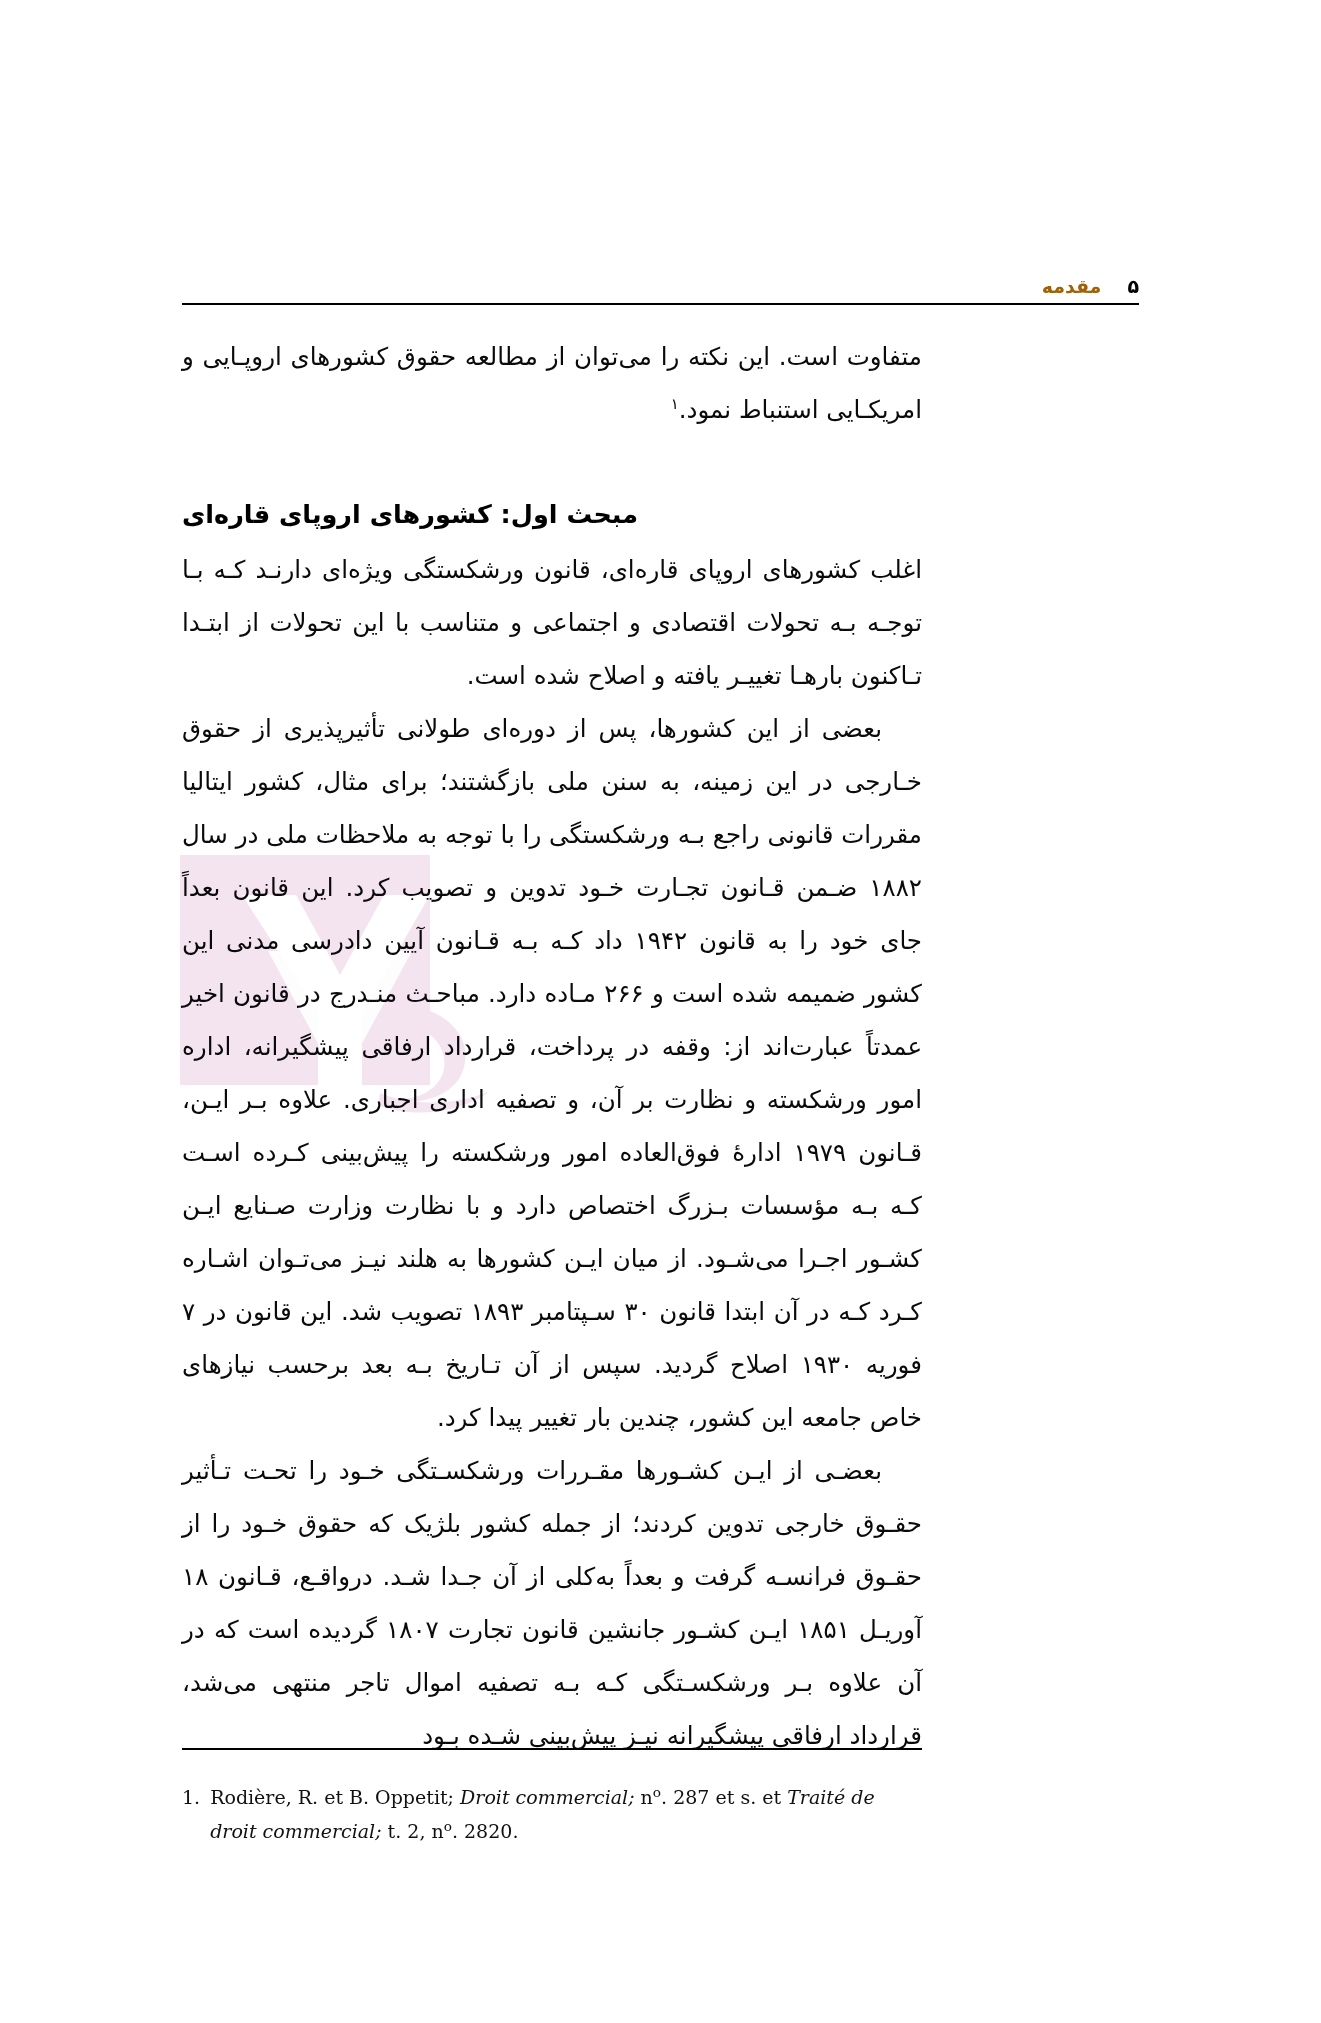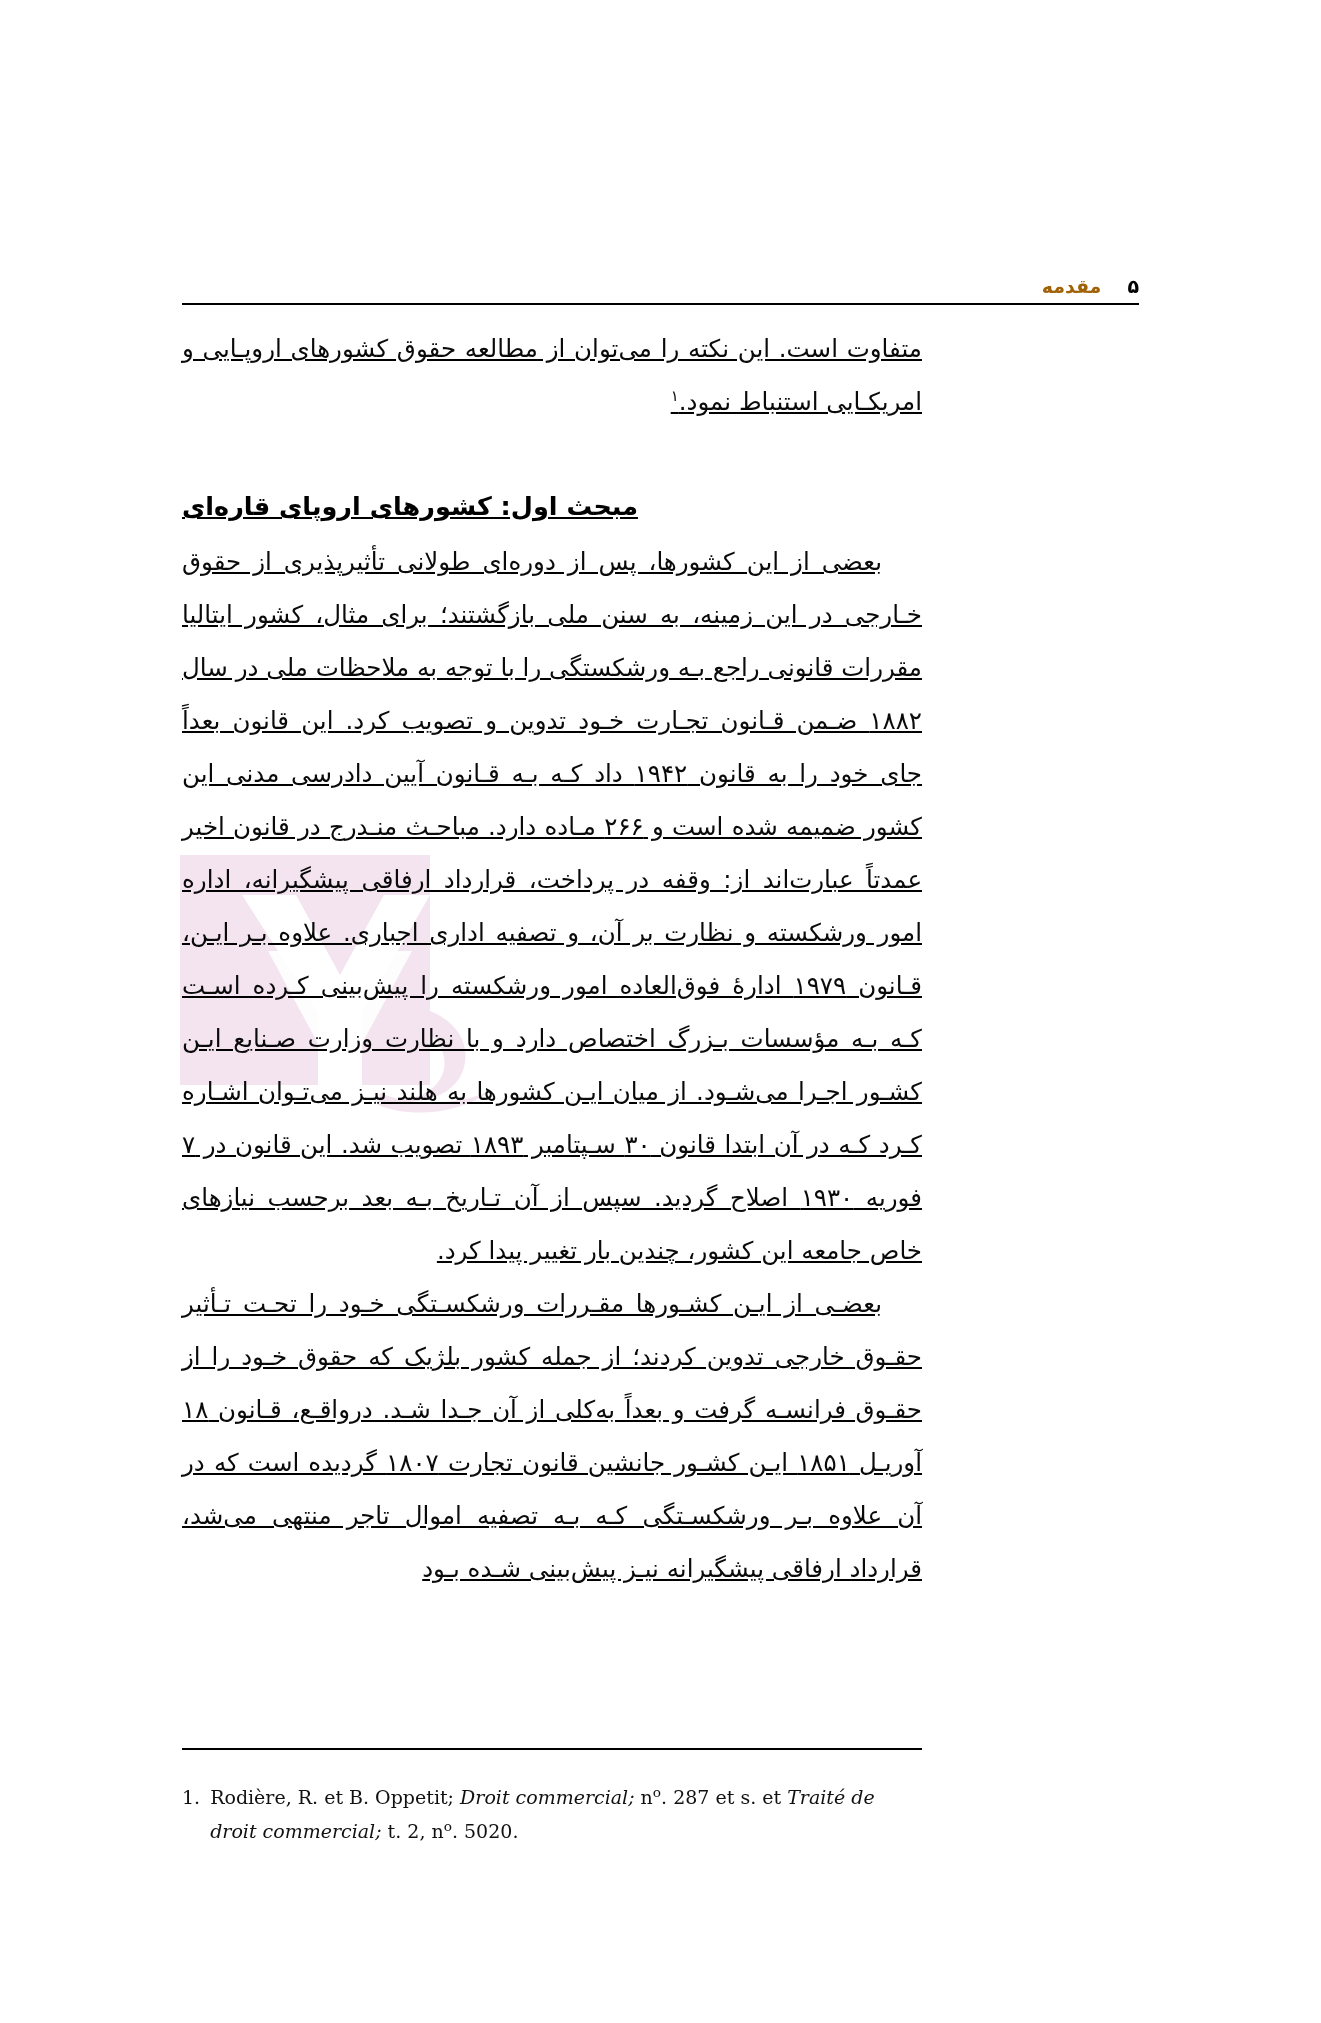--- a/index.html
+++ b/index.html
@@ -76,24 +76,23 @@
     right: 0;
     top: 41px;
     height: 2px;
     background: #000000;
   }
 
   
   .content {
     position: absolute;
     left: 182px;
-    top: 322px;
+    top: 330px;
     width: 740px;
     z-index: 2;
-    text-decoration: underline;
   }
 
   p.body-text {
     margin: 0;
     font-family: "DejaVu Sans", sans-serif;
     font-size: 24.5px;
     line-height: 53px;
     color: #0a0a0a;
     text-align: justify;
     text-align-last: right;
@@ -197,28 +196,29 @@
   <div class="content">
 
     <p class="body-text"><span>متفاوت است. این نکته را می‌توان از مطالعه حقوق کشورهای اروپـایی و امریکـایی استنباط نمود.</span><span class="sup-note">۱</span></p>
 
     <div class="gap-after-p1"></div>
 
     <h2 class="section-heading">مبحث اول: کشورهای اروپای قاره‌ای</h2>
 
     <div class="gap-after-heading"></div>
 
+    <p class="body-text">اغلب کشورهای اروپای قاره‌ای، قانون ورشکستگی ویژه‌ای دارنـد کـه بـا توجـه بـه تحولات اقتصادی و اجتماعی و متناسب با این تحولات از ابتـدا تـاکنون بارهـا تغییـر یافته و اصلاح شده است.</p>
 
     <p class="body-text indent">بعضی از این کشورها، پس از دوره‌ای طولانی تأثیرپذیری از حقوق خـارجی در این زمینه، به سنن ملی بازگشتند؛ برای مثال، کشور ایتالیا مقررات قانونی راجع بـه ورشکستگی را با توجه به ملاحظات ملی در سال ۱۸۸۲ ضـمن قـانون تجـارت خـود تدوین و تصویب کرد. این قانون بعداً جای خود را به قانون ۱۹۴۲ داد کـه بـه قـانون آیین دادرسی مدنی این کشور ضمیمه شده است و ۲۶۶ مـاده دارد. مباحـث منـدرج در قانون اخیر عمدتاً عبارت‌اند از: وقفه در پرداخت، قرارداد ارفاقی پیشگیرانه، اداره امور ورشکسته و نظارت بر آن، و تصفیه اداری اجباری. علاوه بـر ایـن، قـانون ۱۹۷۹ ادارۀ فوق‌العاده امور ورشکسته را پیش‌بینی کـرده اسـت کـه بـه مؤسسات بـزرگ اختصاص دارد و با نظارت وزارت صـنایع ایـن کشـور اجـرا می‌شـود. از میان ایـن کشورها به هلند نیـز می‌تـوان اشـاره کـرد کـه در آن ابتدا قانون ۳۰ سـپتامبر ۱۸۹۳ تصویب شد. این قانون در ۷ فوریه ۱۹۳۰ اصلاح گردید. سپس از آن تـاریخ بـه بعد برحسب نیازهای خاص جامعه این کشور، چندین بار تغییر پیدا کرد.</p>
 
     <p class="body-text indent">بعضـی از ایـن کشـورها مقـررات ورشکسـتگی خـود را تحـت تـأثیر حقـوق خارجی تدوین کردند؛ از جمله کشور بلژیک که حقوق خـود را از حقـوق فرانسـه گرفت و بعداً به‌کلی از آن جـدا شـد. درواقـع، قـانون ۱۸ آوریـل ۱۸۵۱ ایـن کشـور جانشین قانون تجارت ۱۸۰۷ گردیده است که در آن علاوه بـر ورشکسـتگی کـه بـه تصفیه اموال تاجر منتهی می‌شد، قرارداد ارفاقی پیشگیرانه نیـز پیش‌بینی شـده بـود</p>
 
   </div>
 
   <div class="footnote-area">
     <div class="footnote-rule"></div>
     <div class="footnote">
       <span class="footnote-marker">1.</span>
-      <span class="footnote-body"><span>Rodière, R. et B. Oppetit;</span> <i>Droit commercial;</i> <span>n</span><span class="ordinal">o</span><span>. 287 et s. et</span> <i>Traité de droit commercial;</i> <span>t. 2, n</span><span class="ordinal">o</span><span>. 5020.</span></span>
+      <span class="footnote-body"><span>Rodière, R. et B. Oppetit;</span> <i>Droit commercial;</i> <span>n</span><span class="ordinal">o</span><span>. 287 et s. et</span> <i>Traité de droit commercial;</i> <span>t. 2, n</span><span class="ordinal">o</span><span>. 2820.</span></span>
     </div>
   </div>
 
 </div>
 
 </body></html>

